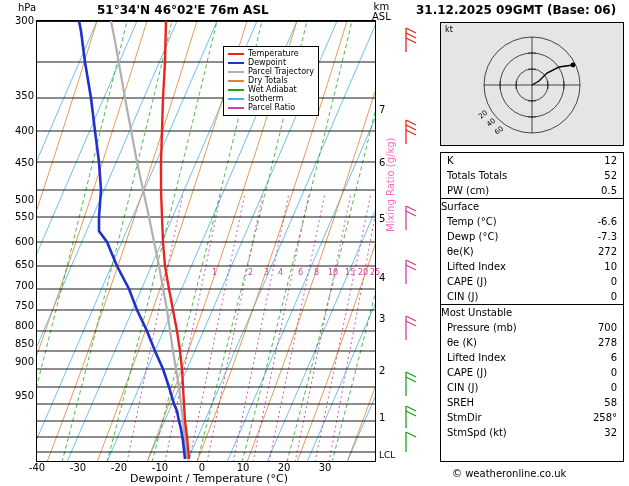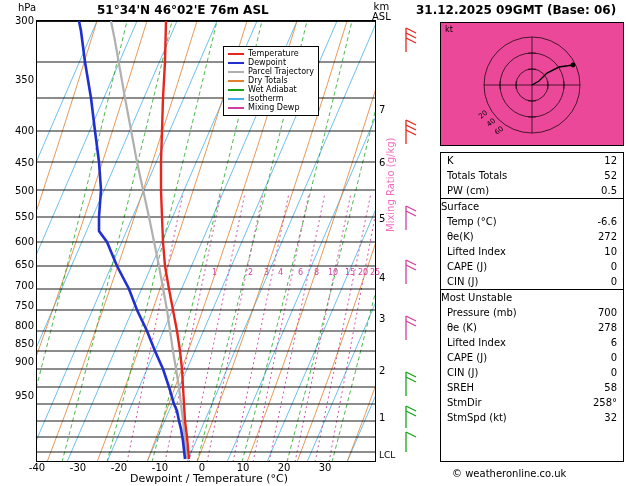--- a/index.html
+++ b/index.html
@@ -33,21 +33,21 @@
   .legend div{display:flex;align-items:center;height:9px;font-size:8px;color:#000;}
   .legend .sw{width:16px;height:2px;margin-right:4px;display:inline-block;}
 
   
   .mix-num{position:absolute;font-size:8px;color:#d040a0;}
 
   
   .barbs{position:absolute;left:392px;top:20px;width:40px;height:442px;}
 
   
-  .hodo{position:absolute;left:440px;top:22px;width:184px;height:124px;border:1px solid #000;box-sizing:border-box;background:#ec4899;}
+  .hodo{position:absolute;left:440px;top:22px;width:184px;height:124px;border:1px solid #000;box-sizing:border-box;background:#e5e5e5;}
   .hodo .kt{position:absolute;left:4px;top:2px;font-size:8px;color:#000;}
 
   
   .tbl{position:absolute;left:440px;top:152px;width:184px;height:310px;border:1px solid #000;box-sizing:border-box;background:#fff;font-size:10px;color:#000;}
   .tbl .row{display:flex;justify-content:space-between;padding:0 6px;height:15px;line-height:15px;}
   .tbl .row span:last-child{text-align:right;min-width:34px;}
   .tbl .sec{text-align:left;font-size:10px;height:15px;line-height:15px;border-top:1px solid #000;}
 
   .footer{position:absolute;left:452px;top:468px;font-size:10px;color:#000;}
 </style>
@@ -167,30 +167,30 @@
       <div>
           <span class="sw" style="background:#19a519"></span>
           <span>Wet Adiabat</span>
         </div>
       <div>
           <span class="sw" style="background:#49b0e8"></span>
           <span>Isotherm</span>
         </div>
       <div>
           <span class="sw" style="background:#d040a0"></span>
-          <span>Mixing Dewp</span>
+          <span>Parcel Ratio</span>
         </div>
     </div>
   </div>
 
   <div class="plabel" style="top:15px">300</div>
-  <div class="plabel" style="top:74px">350</div>
+  <div class="plabel" style="top:90px">350</div>
   <div class="plabel" style="top:125px">400</div>
   <div class="plabel" style="top:157px">450</div>
-  <div class="plabel" style="top:185px">500</div>
+  <div class="plabel" style="top:194px">500</div>
   <div class="plabel" style="top:211px">550</div>
   <div class="plabel" style="top:236px">600</div>
   <div class="plabel" style="top:259px">650</div>
   <div class="plabel" style="top:280px">700</div>
   <div class="plabel" style="top:300px">750</div>
   <div class="plabel" style="top:320px">800</div>
   <div class="plabel" style="top:338px">850</div>
   <div class="plabel" style="top:356px">900</div>
   <div class="plabel" style="top:390px">950</div>
 
@@ -316,20 +316,24 @@
         <span>PW (cm)</span>
         <span>0.5</span>
       </div>
 
     <div class="sec">Surface</div>
     <div class="row">
         <span>Temp (°C)</span>
         <span>-6.6</span>
       </div>
     <div class="row">
+        <span>Dewp (°C)</span>
+        <span>-7.3</span>
+      </div>
+    <div class="row">
         <span>θe(K)</span>
         <span>272</span>
       </div>
     <div class="row">
         <span>Lifted Index</span>
         <span>10</span>
       </div>
     <div class="row">
         <span>CAPE (J)</span>
         <span>0</span>

